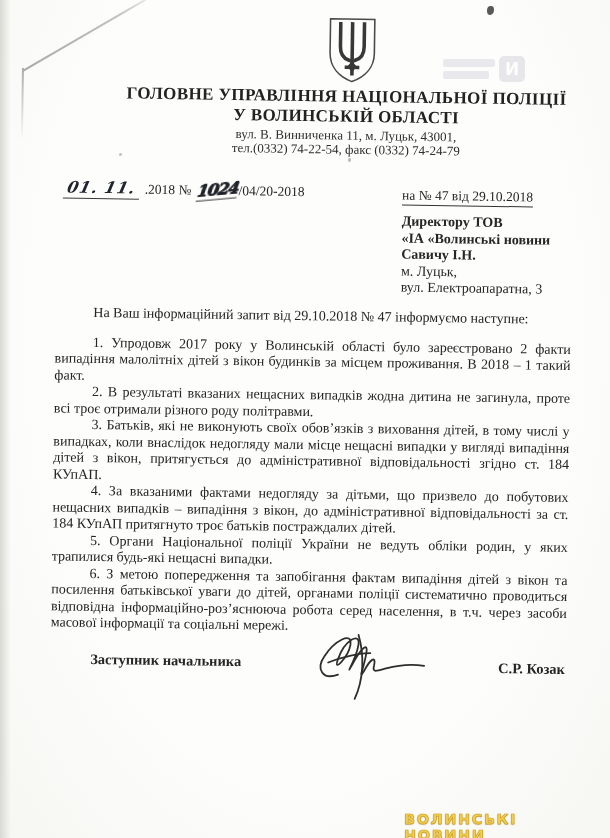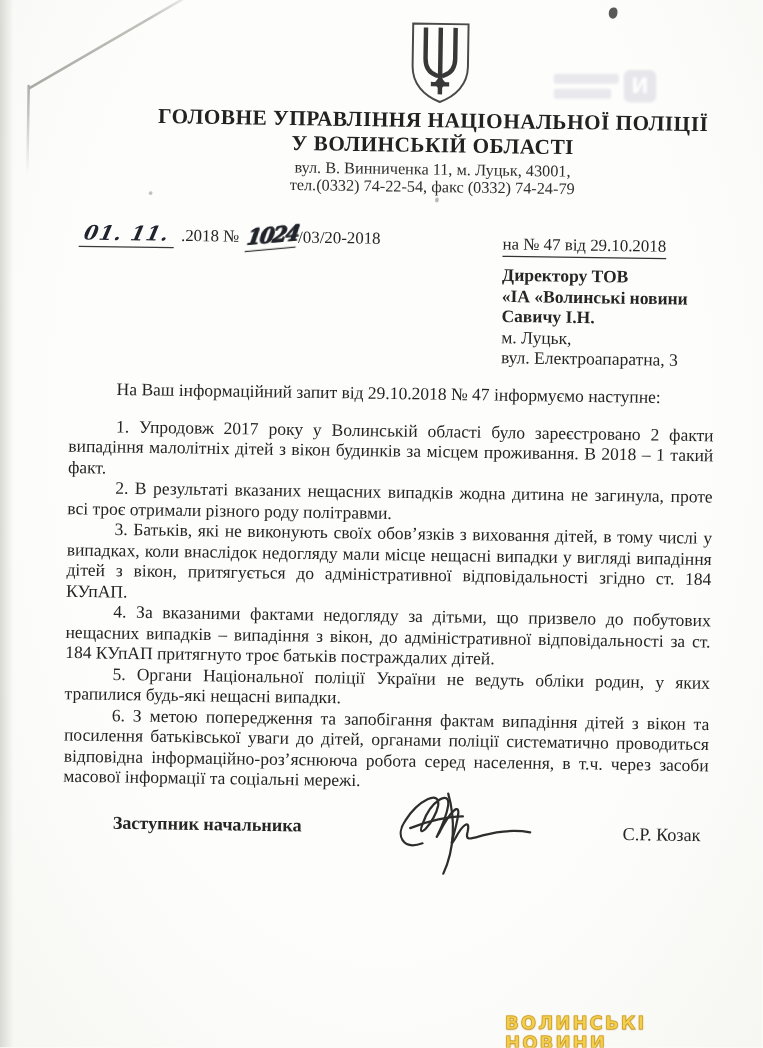--- a/index.html
+++ b/index.html
@@ -58,21 +58,21 @@
   .recipient .b{font-weight:bold;}
 
   
   .body{position:absolute;left:60px;top:308px;width:516px;font-size:14px;
     line-height:16.5px;color:#242424;}
   .body p{margin:0;text-indent:38px;text-align:justify;}
   .body p.intro{margin-bottom:13px;text-align:left;}
 
   
   .sig-pos{position:absolute;left:100px;top:654px;font-weight:bold;font-size:14.5px;}
-  .sig-name{position:absolute;left:508px;top:657px;font-weight:normal;font-size:14.5px;}
+  .sig-name{position:absolute;left:508px;top:657px;font-weight:bold;font-size:14.5px;}
   .sig-scrawl{position:absolute;left:318px;top:622px;width:125px;height:85px;}
 
   
   .wm-top{position:absolute;left:443px;top:52px;width:82px;height:34px;
     opacity:.38;filter:blur(.7px);display:flex;align-items:center;gap:4px;}
   .wm-top .lines{display:flex;flex-direction:column;gap:4px;flex:1;}
   .wm-top .bar{height:8px;background:#c9c9d6;border-radius:2px;}
   .wm-top .bar.b1{width:52px;} .wm-top .bar.b2{width:46px;}
   .wm-top .box{width:26px;height:26px;border-radius:5px;background:#c4c4d2;
     color:#fdfdfd;font-family:"DejaVu Sans",sans-serif;font-weight:bold;
@@ -106,21 +106,21 @@
 
     <div class="org1">ГОЛОВНЕ УПРАВЛІННЯ НАЦІОНАЛЬНОЇ ПОЛІЦІЇ</div>
     <div class="org2">У ВОЛИНСЬКІЙ ОБЛАСТІ</div>
     <div class="addr addr1">вул. В. Винниченка 11, м. Луцьк, 43001,</div>
     <div class="addr addr2">тел.(0332) 74-22-54, факс (0332) 74-24-79</div>
 
     <div class="ref-left">
       <span class="hw hw-date">01. 11.</span>
       <span>.2018 №</span>
       <span class="hw hw-num">1024</span>
-      <span>/03/20-2018</span>
+      <span>/04/20-2018</span>
     </div>
     <div class="ref-right">на № 47 від 29.10.2018</div>
 
     <div class="recipient">
       <div class="b">Директору ТОВ</div>
       <div class="b">«ІА «Волинські новини</div>
       <div class="b">Савичу І.Н.</div>
       <div>м. Луцьк,</div>
       <div>вул. Електроапаратна, 3</div>
     </div>

